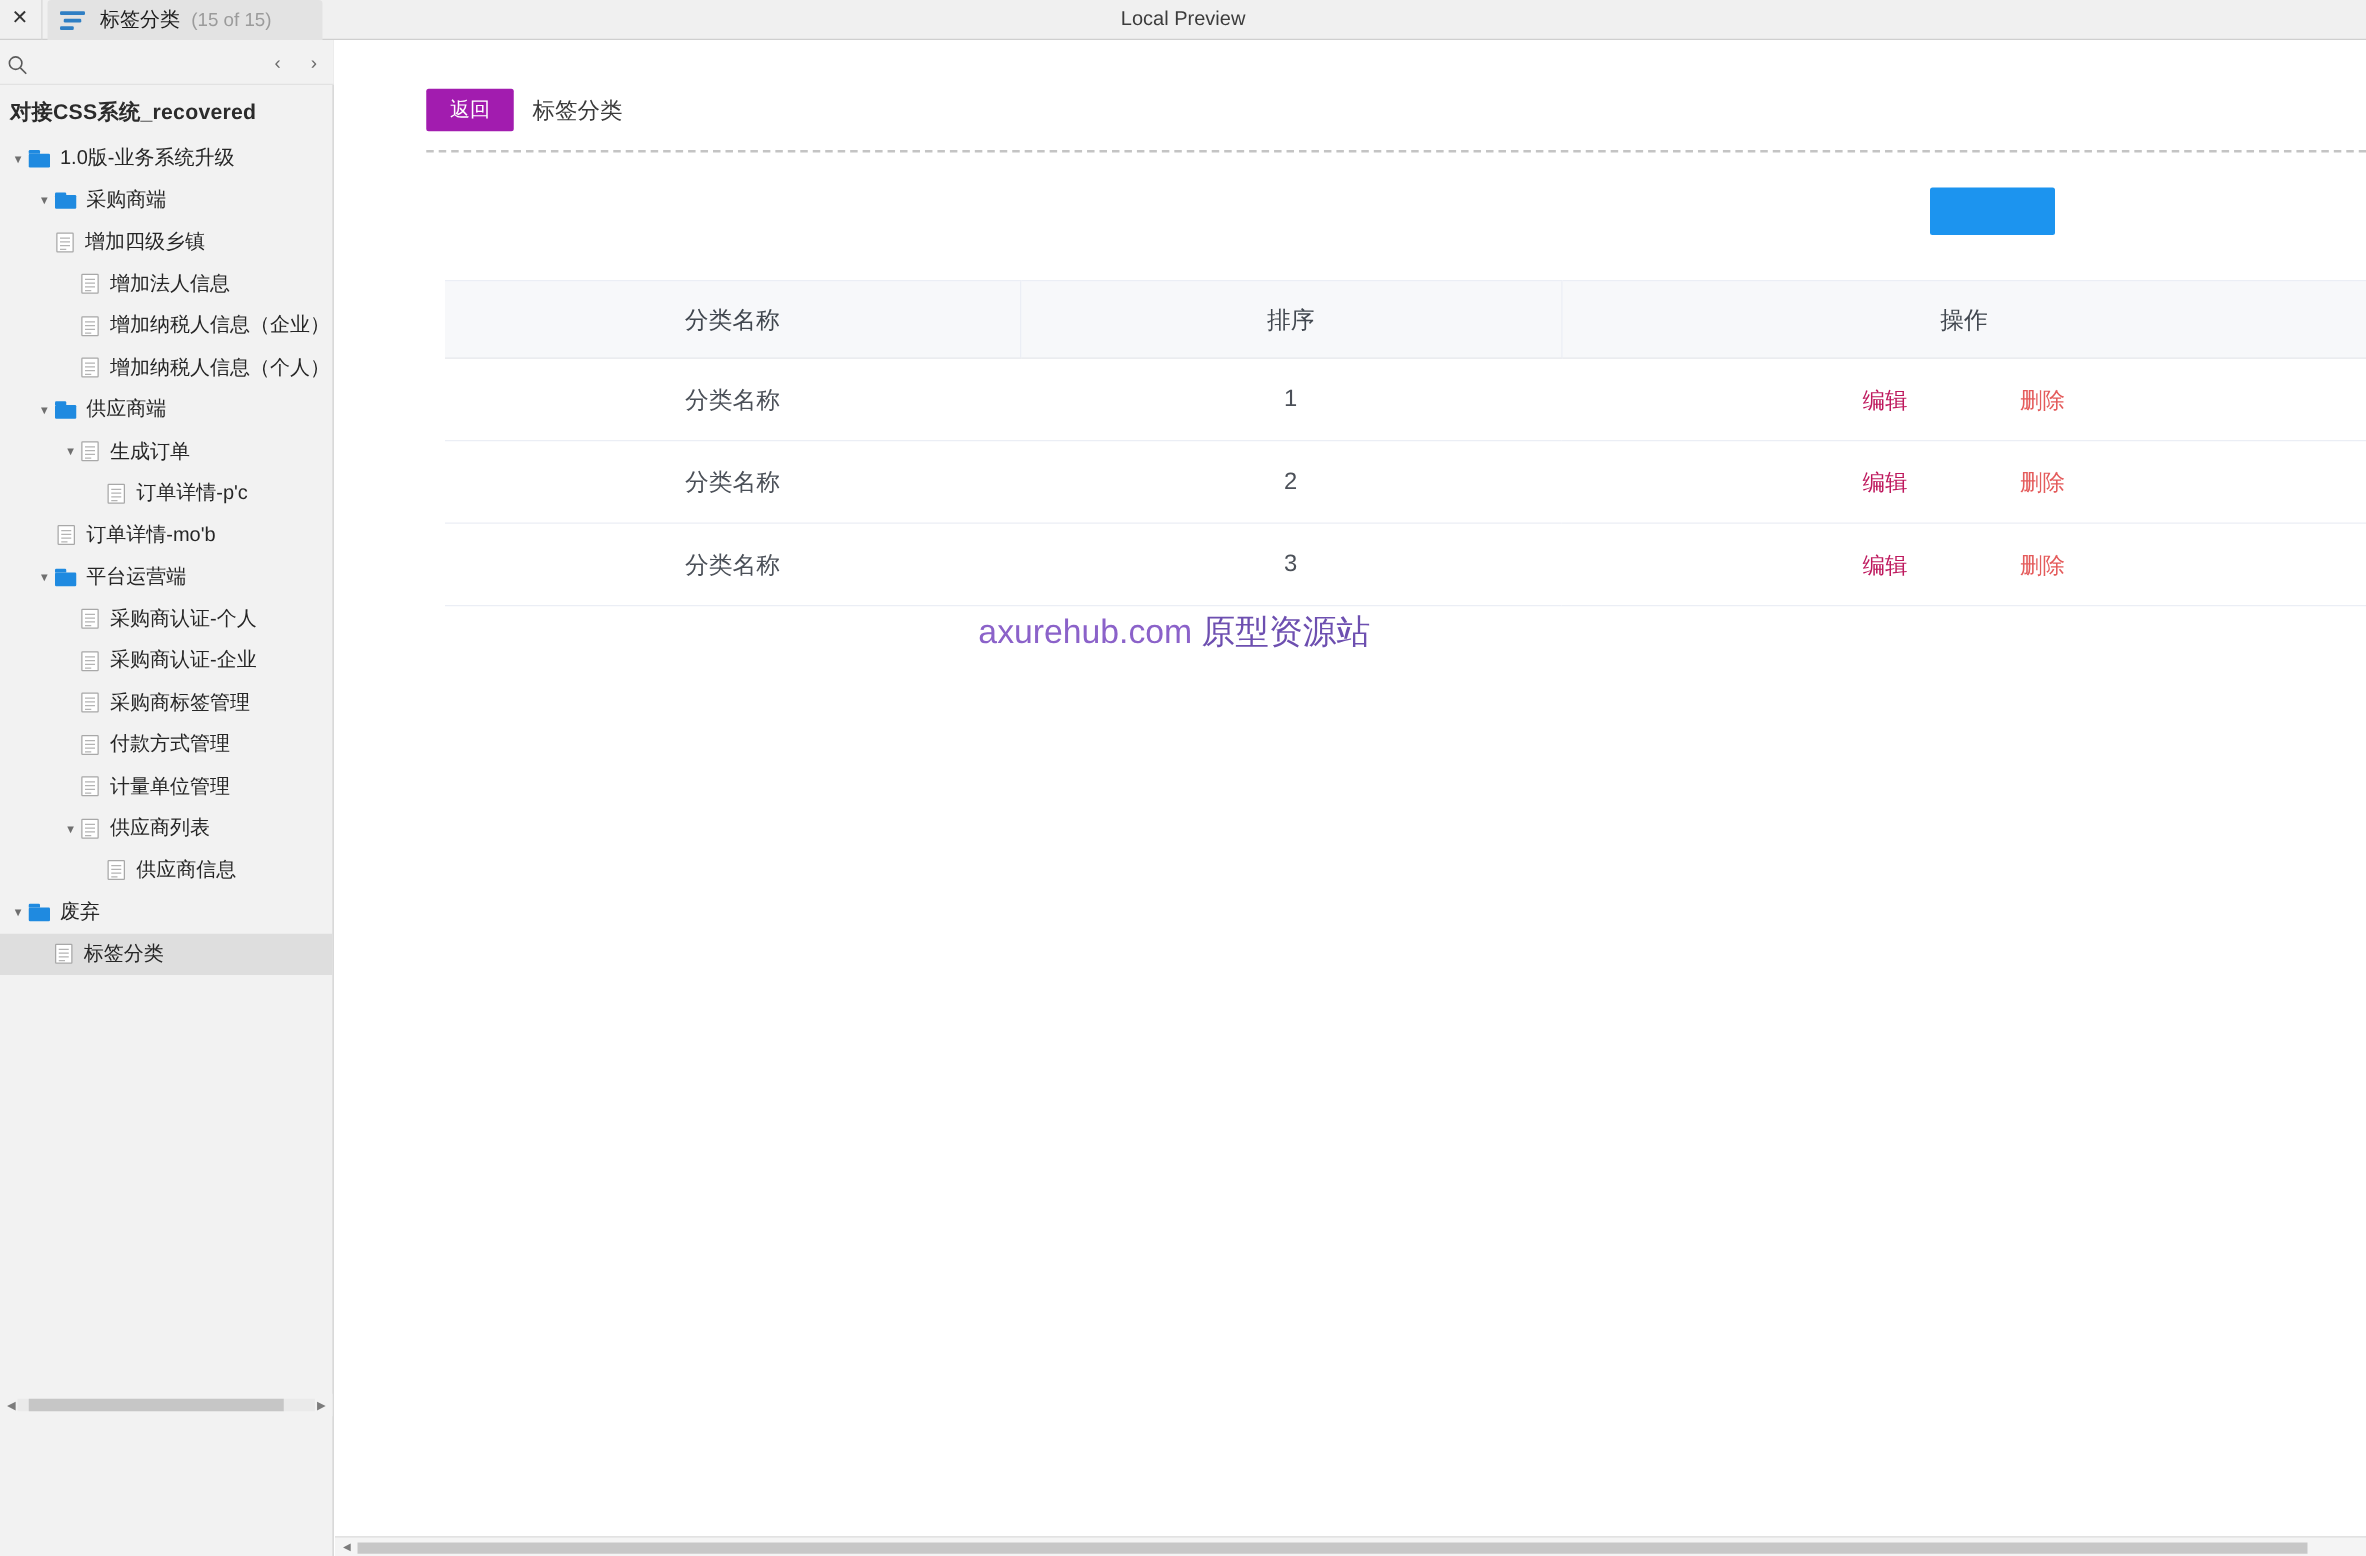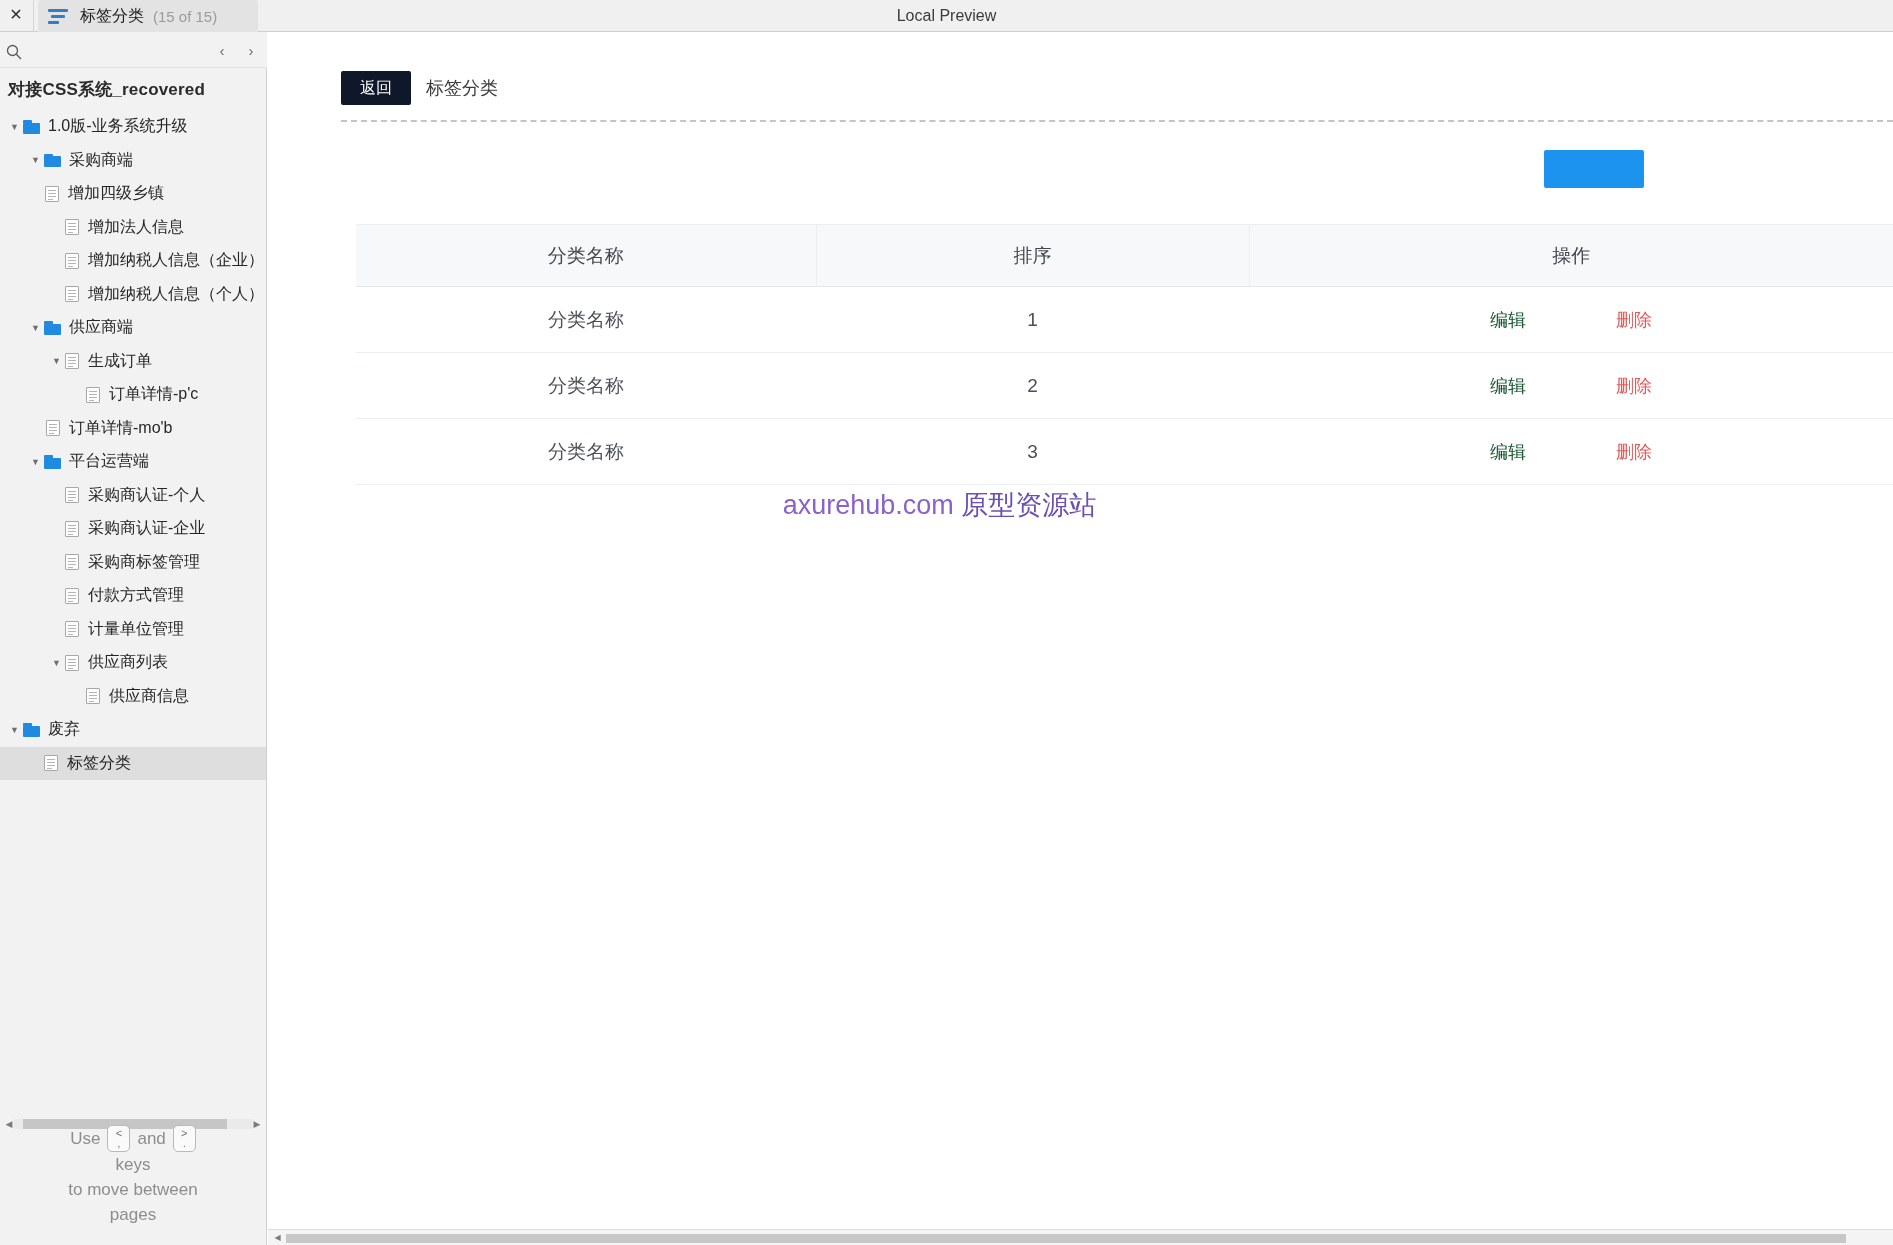--- a/index.html
+++ b/index.html
@@ -149,21 +149,21 @@
   
   .canvas {
     position: absolute; left: 268px; top: 32px; width: 1625px; height: 1213px;
     background: #ffffff;
     overflow: hidden;
   }
   .crumb-row {
     position: absolute; left: 73px; top: 39px; display: flex; align-items: center;
   }
   .btn-back {
-    background: #0f172a; color: #ffffff; font-size: 16px;
+    background: #a21caf; color: #ffffff; font-size: 16px;
     width: 70px; height: 34px; border: none; border-radius: 2px;
     display: flex; align-items: center; justify-content: center;
     cursor: pointer;
   }
   .crumb-title { font-size: 18px; color: #3b3b3b; margin-left: 15px; }
   .dash-sep {
     position: absolute; left: 73px; top: 88px; width: 1552px; height: 0;
     border-top: 2px dashed #c4c4c4;
   }
   .top-right-btn {
@@ -185,21 +185,21 @@
     font-size: 19px; color: #41474f;
     border-top: 1px solid #ebeef5;
     border-bottom: 1px solid #e6e8eb;
   }
   .table thead th + th { border-left: 1px solid #ebeef5; }
   .table tbody td { height: 66px; font-size: 19px; color: #4b5058; }
   .col-name { width: 460px; }
   .col-sort { width: 433px; }
   .col-ops  { width: 644px; }
   .ops { display: flex; align-items: center; justify-content: center; gap: 90px; }
-  .link-edit { color: #14532d; font-size: 18px; cursor: pointer; }
+  .link-edit { color: #be185d; font-size: 18px; cursor: pointer; }
   .link-del  { color: #e45b5b; font-size: 18px; cursor: pointer; }
 
   .watermark {
     position: absolute; left: 0; top: 455px; width: 1300px;
     text-align: center;
     font-size: 27px; color: #8b62c9; padding-left: 43px;
   }
   .watermark .cn { color: #6d4fb0; }
 
   .canvas-hscroll {
@@ -429,37 +429,20 @@
         </div>
       </div>
 
     <div class="sb-hscroll">
       <div class="arrow-l">◀</div>
       <div class="track"></div>
       <div class="thumb"></div>
       <div class="arrow-r">▶</div>
     </div>
 
-    <div class="sb-hint">
-      <div class="line1">
-        <span>Use</span>
-        <span class="keycap">
-          <span class="k1">&lt;</span>
-          <span class="k2">,</span>
-        </span>
-        <span>and</span>
-        <span class="keycap">
-          <span class="k1">&gt;</span>
-          <span class="k2">.</span>
-        </span>
-      </div>
-      <div>keys</div>
-      <div>to move between</div>
-      <div>pages</div>
-    </div>
   </div>
 
   <div class="canvas">
 
     <div class="crumb-row">
       <button class="btn-back">返回</button>
       <span class="crumb-title">标签分类</span>
     </div>
     <div class="dash-sep"></div>
 

